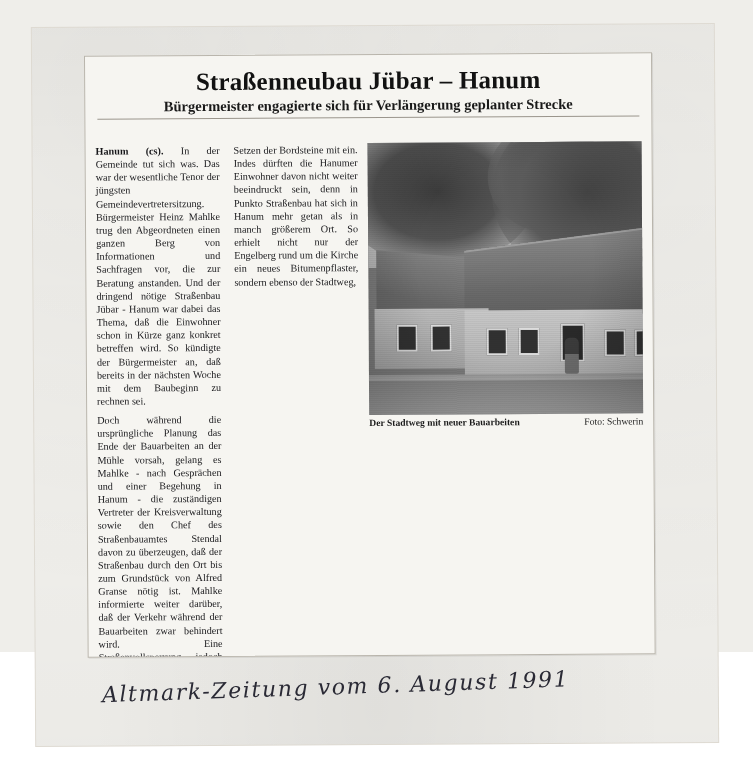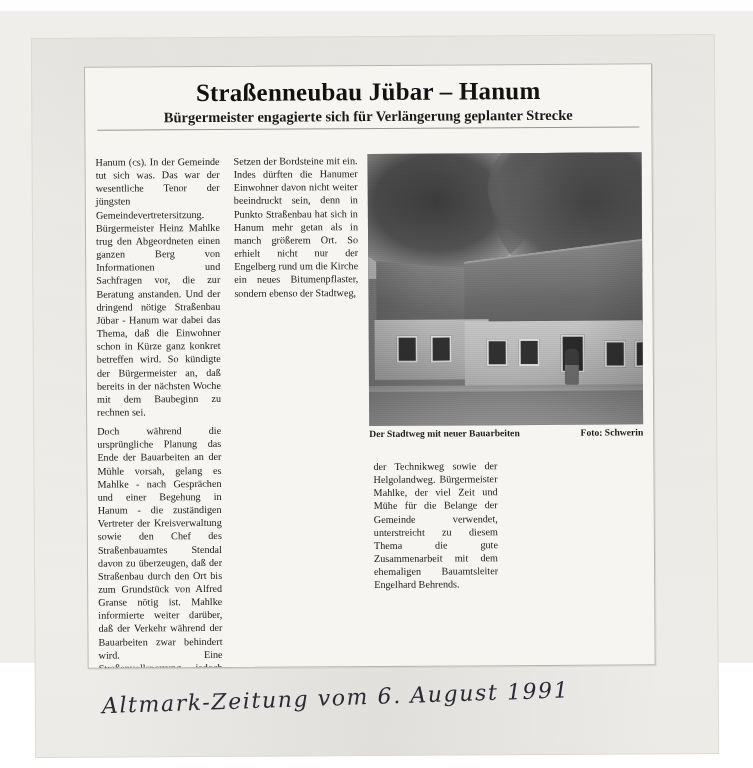--- a/index.html
+++ b/index.html
@@ -10,21 +10,21 @@
   body {
     width: 753px;
     height: 768px;
     overflow: hidden;
     font-family: "Liberation Serif", serif;
   }
 
   
   #scan {
     position: absolute;
-    left: 0; top: 11px;
+    left: 0; top: 0;
     width: 753px; height: 652px;
     background: #efeeea;
   }
   #paper {
     position: absolute;
     left: 34px; top: 26px;
     width: 682px; height: 718px;
     background: #f3f2ee;
     box-shadow: 0 0 0 1px #dedad2;
     transform: rotate(-0.35deg);
@@ -101,21 +101,21 @@
     color: #17171a;
     font-family: "Liberation Serif", serif;
     hyphens: auto;
   }
   .col p { margin: 0 0 6px 0; }
   .col1 { left: 0; }
   .col2 { left: 138px; }
   .col3 { left: 276px; top: 306px; width: 124px; }
   .col4 { left: 414px; top: 306px; width: 130px; }
 
-  .lead { font-weight: normal; }
+  .lead { font-weight: bold; }
 
   
   .photo-block {
     position: absolute;
     left: 272px; top: 0;
     width: 274px;
     height: 300px;
   }
   .photo {
     position: absolute;
@@ -201,21 +201,21 @@
     position: absolute;
     left: 0; top: 274px;
     width: 274px;
     font-size: 9.6px;
     font-weight: bold;
     color: #1b1b1b;
     display: flex;
     justify-content: space-between;
     font-family: "Liberation Serif", serif;
   }
-  .caption .credit { font-weight: bold; }
+  .caption .credit { font-weight: normal; }
 
   
   #handwriting {
     position: absolute;
     left: 66px; top: 648px;
     font-family: "DejaVu Serif", serif;
     font-size: 22px;
     color: #2a2a35;
     letter-spacing: 1.6px;
     transform: rotate(-1.6deg);
@@ -253,23 +253,20 @@
 
           <div class="col col1">
             <p><span class="lead">Hanum (cs).</span><span> In der Gemeinde tut sich was. Das war der wesentliche Tenor der jüngsten Gemeindevertretersitzung. Bürgermeister Heinz Mahlke trug den Abgeordneten einen ganzen Berg von Informationen und Sachfragen vor, die zur Beratung anstanden. Und der dringend nötige Straßenbau Jübar - Hanum war dabei das Thema, daß die Einwohner schon in Kürze ganz konkret betreffen wird. So kündigte der Bürgermeister an, daß bereits in der nächsten Woche mit dem Baubeginn zu rechnen sei.</span></p>
             <p>Doch während die ursprüngliche Planung das Ende der Bauarbeiten an der Mühle vorsah, gelang es Mahlke - nach Gesprächen und einer Begehung in Hanum - die zuständigen Vertreter der Kreisverwaltung sowie den Chef des Straßenbauamtes Stendal davon zu überzeugen, daß der Straßenbau durch den Ort bis zum Grundstück von Alfred Granse nötig ist. Mahlke informierte weiter darüber, daß der Verkehr während der Bauarbeiten zwar behindert wird. Eine Straßenvollsperrung jedoch nur an den beiden Tagen nötig ist, an denen das Bitumen aufgetragen wird. Im Ort selber, schließen die Staßenbauarbeiten das</p>
           </div>
 
           <div class="col col2">
             <p>Setzen der Bordsteine mit ein. Indes dürften die Hanumer Einwohner davon nicht weiter beeindruckt sein, denn in Punkto Straßenbau hat sich in Hanum mehr getan als in manch größerem Ort. So erhielt nicht nur der Engelberg rund um die Kirche ein neues Bitumenpflaster, sondern ebenso der Stadtweg,</p>
           </div>
 
-          <div class="col col3">
-            <p>der Technikweg sowie der Helgolandweg. Bürgermeister Mahlke, der viel Zeit und Mühe für die Belange der Gemeinde verwendet, unterstreicht zu diesem Thema die gute Zusammenarbeit mit dem ehemaligen Bauamtsleiter Engelhard Behrends.</p>
-          </div>
 
           <div class="col col4"></div>
 
           <div class="photo-block">
             <div class="photo">
               <div class="sky"></div>
               <div class="tree-l"></div>
               <div class="tree-m"></div>
               <div class="tree-r"></div>
               <div class="roof2"></div>

